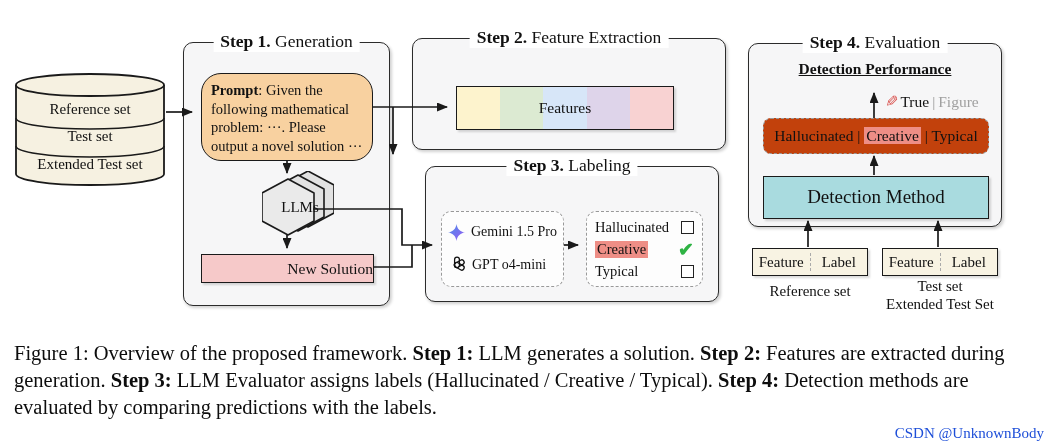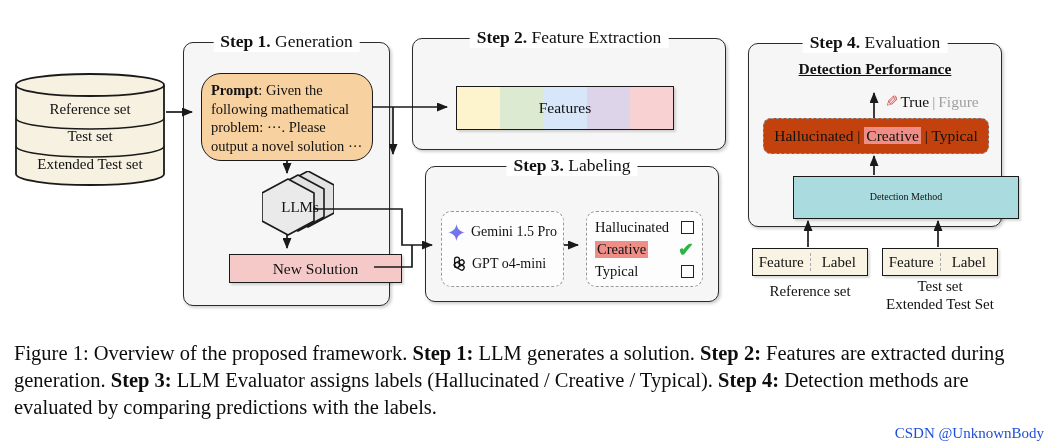--- a/index.html
+++ b/index.html
@@ -18,57 +18,57 @@
   .db{position:absolute;left:14px;top:72px;width:152px;height:118px;z-index:3;}
   .db svg{position:absolute;left:0;top:0;}
   .db-label{position:absolute;left:0;width:152px;text-align:center;font-size:15px;}
 
   
   .prompt{position:absolute;left:17px;top:30px;width:152px;height:72px;background:#f8d1a0;
           border:1.6px solid #1a1a1a;border-radius:20px;padding:7px 9px;font-size:14.5px;line-height:1.28;}
   .hexwrap{position:absolute;left:78px;top:128px;width:72px;height:66px;}
   .hexlabel{position:absolute;left:0;top:28px;width:76px;text-align:center;font-size:15px;}
   .newsol{position:absolute;left:17px;top:211px;width:171px;height:27px;background:#f6c9c9;
-          border:1.6px solid #1a1a1a;font-size:15.5px;text-align:center;line-height:27px;
-          box-shadow:1.5px 2px 2px rgba(0,0,0,.15);margin-left:28px;}
+          border:1.6px solid #1a1a1a;font-size:15.5px;text-align:right;line-height:27px;
+          box-shadow:1.5px 2px 2px rgba(0,0,0,.15);}
 
   
   .featbar{position:absolute;left:43px;top:47px;width:216px;height:42px;border:1.8px solid #1a1a1a;
            display:flex;box-shadow:1.5px 2px 2px rgba(0,0,0,.15);}
   .seg{flex:1;}
   .s1{background:#fdf3cd;} .s2{background:#dcead2;} .s3{background:#d7e6f8;}
   .s4{background:#ded4ea;} .s5{background:#f8d2d2;}
   .featlabel{position:absolute;left:0;top:0;width:216px;height:42px;text-align:center;
              line-height:42px;font-size:15.5px;}
 
   
   .dashed{position:absolute;background:#fdfdfd;border:1.6px dashed #999;border-radius:10px;}
   .models{left:15px;top:44px;width:123px;height:76px;display:flex;flex-direction:column;
           justify-content:space-around;padding:4px 6px;box-sizing:border-box;}
-  .mrow{display:flex;gap:6px;font-size:14px;white-space:nowrap;}
+  .mrow{display:flex;align-items:center;gap:6px;font-size:14px;white-space:nowrap;}
   .labels{left:160px;top:44px;width:117px;height:76px;display:flex;flex-direction:column;
           justify-content:space-around;padding:4px 8px;box-sizing:border-box;}
   .lrow{display:flex;align-items:center;justify-content:space-between;font-size:14.5px;height:20px;gap:8px;}
   .cb{width:13px;height:13px;border:1.7px solid #222;background:#fff;box-sizing:border-box;}
   .hl{background:#ee8e86;padding:0 2px;}
   .check{color:#2fb344;font-size:19px;font-weight:bold;line-height:13px;}
 
   
   .perf{position:absolute;top:16px;left:0;width:100%;text-align:center;font-weight:bold;
         text-decoration:underline;font-size:15.5px;}
   .truefalse{position:absolute;left:136px;top:48px;font-size:15.5px;white-space:nowrap;}
   .truefalse .pencil{color:#d9534f;display:inline-block;transform:scaleX(-1);font-size:16px;margin-right:2px;}
   .truefalse .sep{color:#999;margin:0 3px;}
   .truefalse .f{color:#a0a0a0;}
   .classes{position:absolute;left:14px;top:74px;width:226px;height:36px;background:#c2410c;
            border:1.6px dashed #999;border-radius:8px;box-sizing:border-box;text-align:center;
            line-height:33px;font-size:15.5px;white-space:nowrap;}
   .method{position:absolute;left:14px;top:132px;width:226px;height:43px;background:#a9dbdf;
           border:1.6px solid #1a1a1a;box-sizing:border-box;text-align:center;line-height:40px;
-          font-size:10px;box-shadow:1.5px 2px 2px rgba(0,0,0,.15);margin-left:30px;}
+          font-size:19px;box-shadow:1.5px 2px 2px rgba(0,0,0,.15);}
 
   
   .flbox{position:absolute;top:248px;width:116px;height:28px;background:#f8f3e3;
          border:1.6px solid #1a1a1a;box-sizing:border-box;display:flex;align-items:center;
          font-size:15px;z-index:2;box-shadow:1.5px 2px 2px rgba(0,0,0,.15);}
   .flbox span{flex:1;text-align:center;}
   .fldiv{width:0;height:18px;border-left:1.6px dashed #aaa;}
   .flcap{position:absolute;width:140px;text-align:center;font-size:15px;line-height:18px;z-index:2;}
 
   

